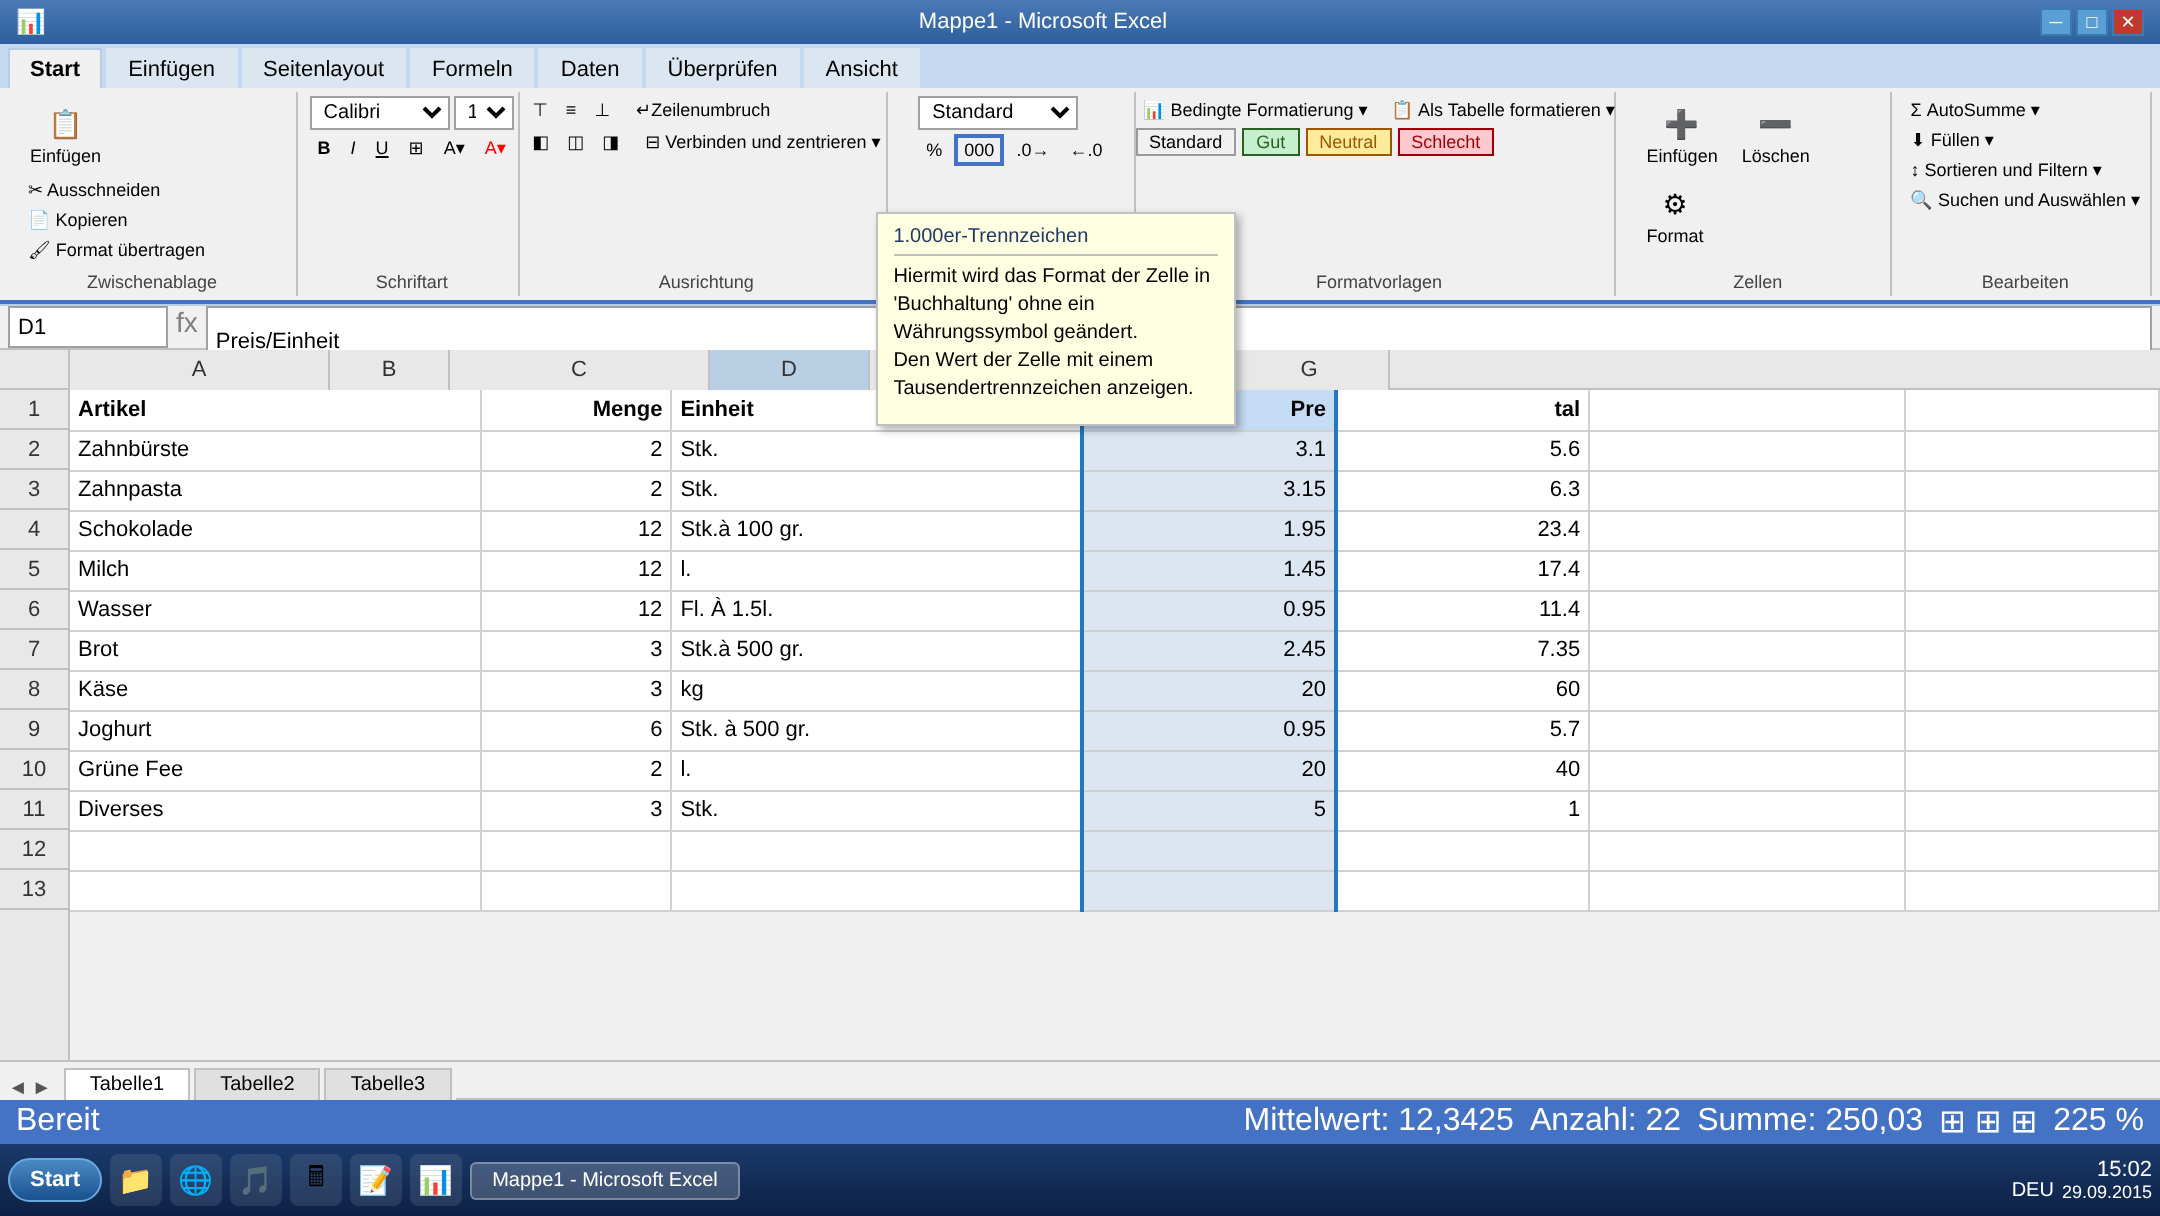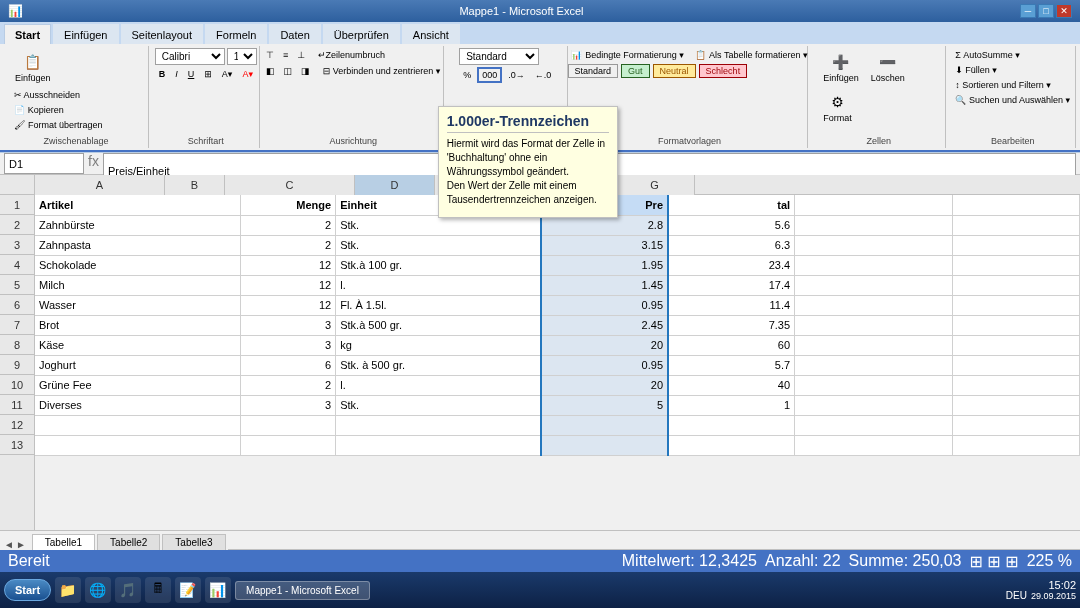--- a/index.html
+++ b/index.html
@@ -22,21 +22,21 @@
     .ribbon-group { display: flex; flex-direction: column; align-items: center; border-right: 1px solid #c0c0c0; padding: 2px 6px; min-width: 60px; position: relative; }
     .ribbon-group-label { font-size: 9px; color: #444; position: absolute; bottom: 2px; }
     .ribbon-group-content { display: flex; gap: 2px; align-items: flex-start; flex-wrap: wrap; padding-bottom: 14px; }
     .ribbon-btn { display: flex; flex-direction: column; align-items: center; padding: 2px 4px; cursor: pointer; border: 1px solid transparent; border-radius: 2px; font-size: 9px; min-width: 28px; }
     .ribbon-icon { width: 22px; height: 22px; display: flex; align-items: center; justify-content: center; font-size: 14px; }
     .ribbon-small-btn { font-size: 9px; padding: 1px 3px; cursor: pointer; border: 1px solid transparent; display: flex; align-items: center; gap: 2px; white-space: nowrap; }
 
     
     .zahl-group { position: relative; }
     .tooltip-box { position: absolute; top: 60px; left: -10px; z-index: 100; background: #ffffe1; border: 1px solid #c0c0c0; padding: 6px 8px; width: 180px; font-size: 10px; color: #000; box-shadow: 2px 2px 4px rgba(0,0,0,0.3); }
-    .tooltip-title { font-weight: bold; font-size: 14px; margin-bottom: 4px; color: #1f3864; border-bottom: 1px solid #c0c0c0; padding-bottom: 3px; }
+    .tooltip-title { font-weight: normal; font-size: 10px; margin-bottom: 4px; color: #1f3864; border-bottom: 1px solid #c0c0c0; padding-bottom: 3px; }
     .tooltip-text { font-size: 10px; line-height: 1.4; color: #000; }
 
     
     .formula-bar { display: flex; background: #f0f0f0; border-bottom: 1px solid #c0c0c0; height: 22px; padding: 0 4px; gap: 4px; }
     .name-box { width: 80px; border: 1px solid #a0a0a0; padding: 1px 4px; font-size: 11px; background: white; }
     .formula-separator { color: #808080; font-size: 14px; }
     .formula-input { flex: 1; border: 1px solid #a0a0a0; padding: 17px 4px; font-size: 11px; background: white; }
 
     
     .spreadsheet { flex: 1; display: flex; flex-direction: column; overflow: hidden; }
@@ -298,21 +298,21 @@
               <td class="col-d header-row selected col-d-selected">Pre</td>
               <td class="col-e header-row">tal</td>
               <td class="col-f header-row"></td>
               <td class="col-g header-row"></td>
             </tr>
 
             <tr>
               <td class="col-a">Zahnbürste</td>
               <td class="col-b">2</td>
               <td class="col-c">Stk.</td>
-              <td class="col-d col-d-selected">2.8</td>
+              <td class="col-d col-d-selected">3.1</td>
               <td class="col-e">5.6</td>
               <td class="col-f"></td>
               <td class="col-g"></td>
             </tr>
 
             <tr>
               <td class="col-a">Zahnpasta</td>
               <td class="col-b">2</td>
               <td class="col-c">Stk.</td>
               <td class="col-d col-d-selected">3.15</td>

